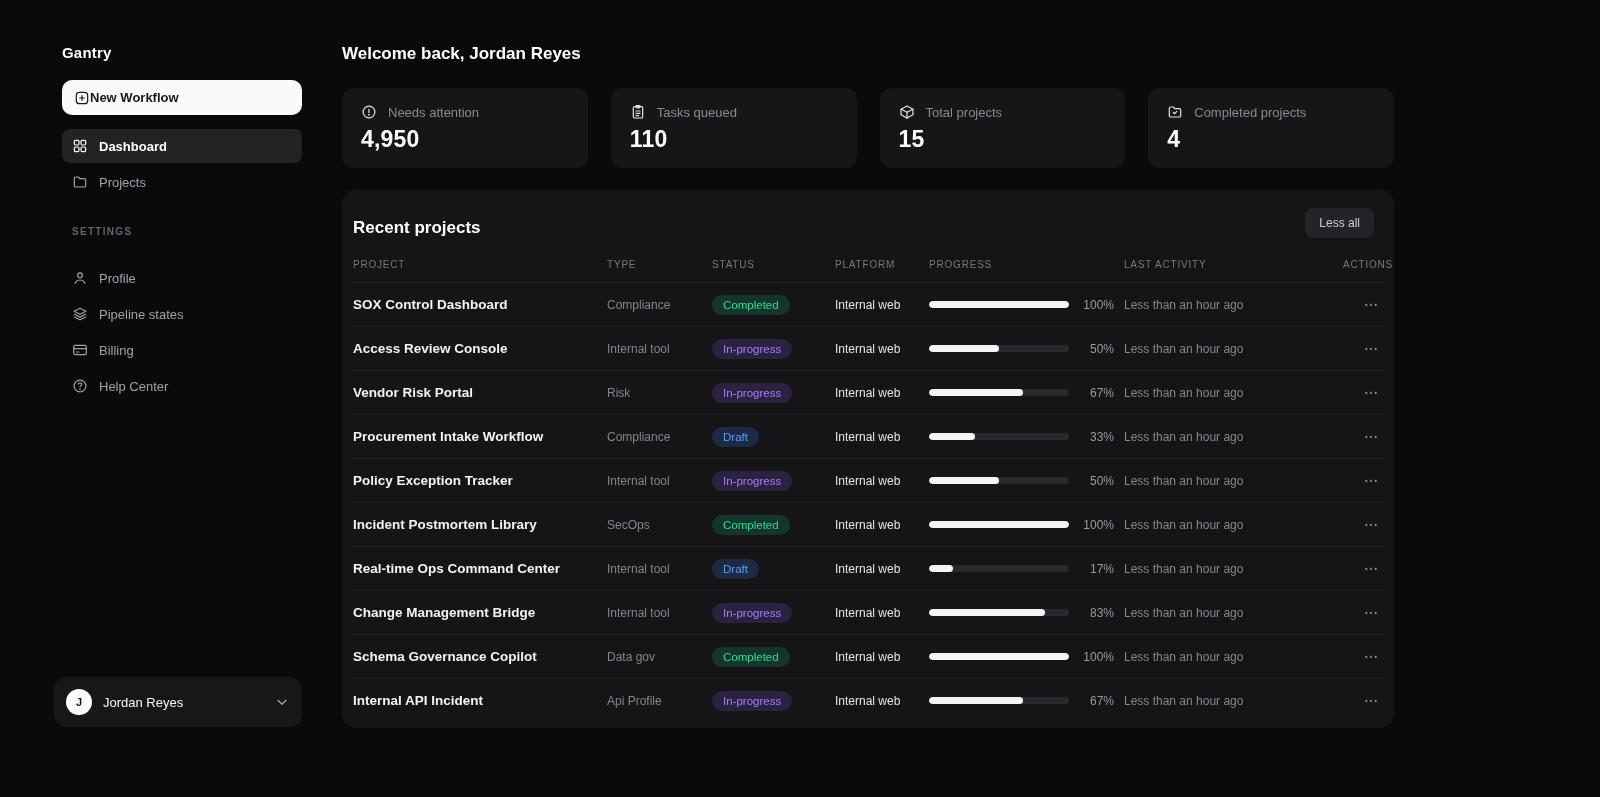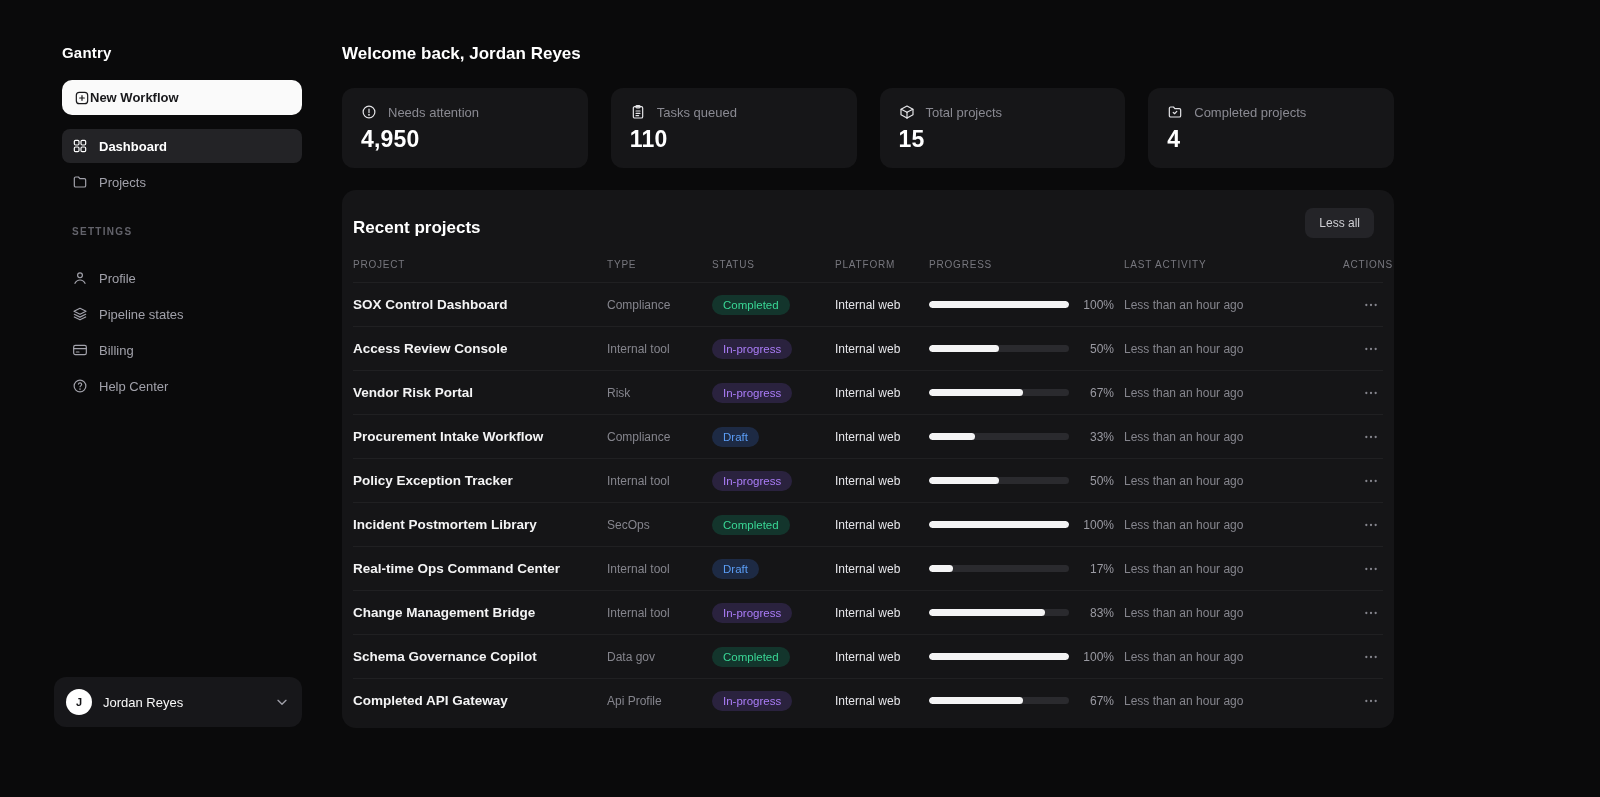--- a/index.html
+++ b/index.html
@@ -522,21 +522,21 @@
                   <svg viewBox="0 0 24 24" fill="currentColor" style="width: 100%; height: 100%;">
                     <circle cx="5" cy="12" r="1.7"></circle>
                     <circle cx="12" cy="12" r="1.7"></circle>
                     <circle cx="19" cy="12" r="1.7"></circle>
                   </svg>
                 </span>
               </button>
             </div>
           </div>
           <div class="grid-cols t-row">
-            <div class="cell-project">Completed API Gateway</div>
+            <div class="cell-project">Internal API Incident</div>
             <div class="cell-type">Api Profile</div>
             <div>
               <span class="badge inprogress">In-progress</span>
             </div>
             <div class="cell-platform">Internal web</div>
             <div class="progress-cell">
               <div class="track">
                 <div class="fill" style="width: 67%;"></div>
               </div>
               <div class="pct">67%</div>

